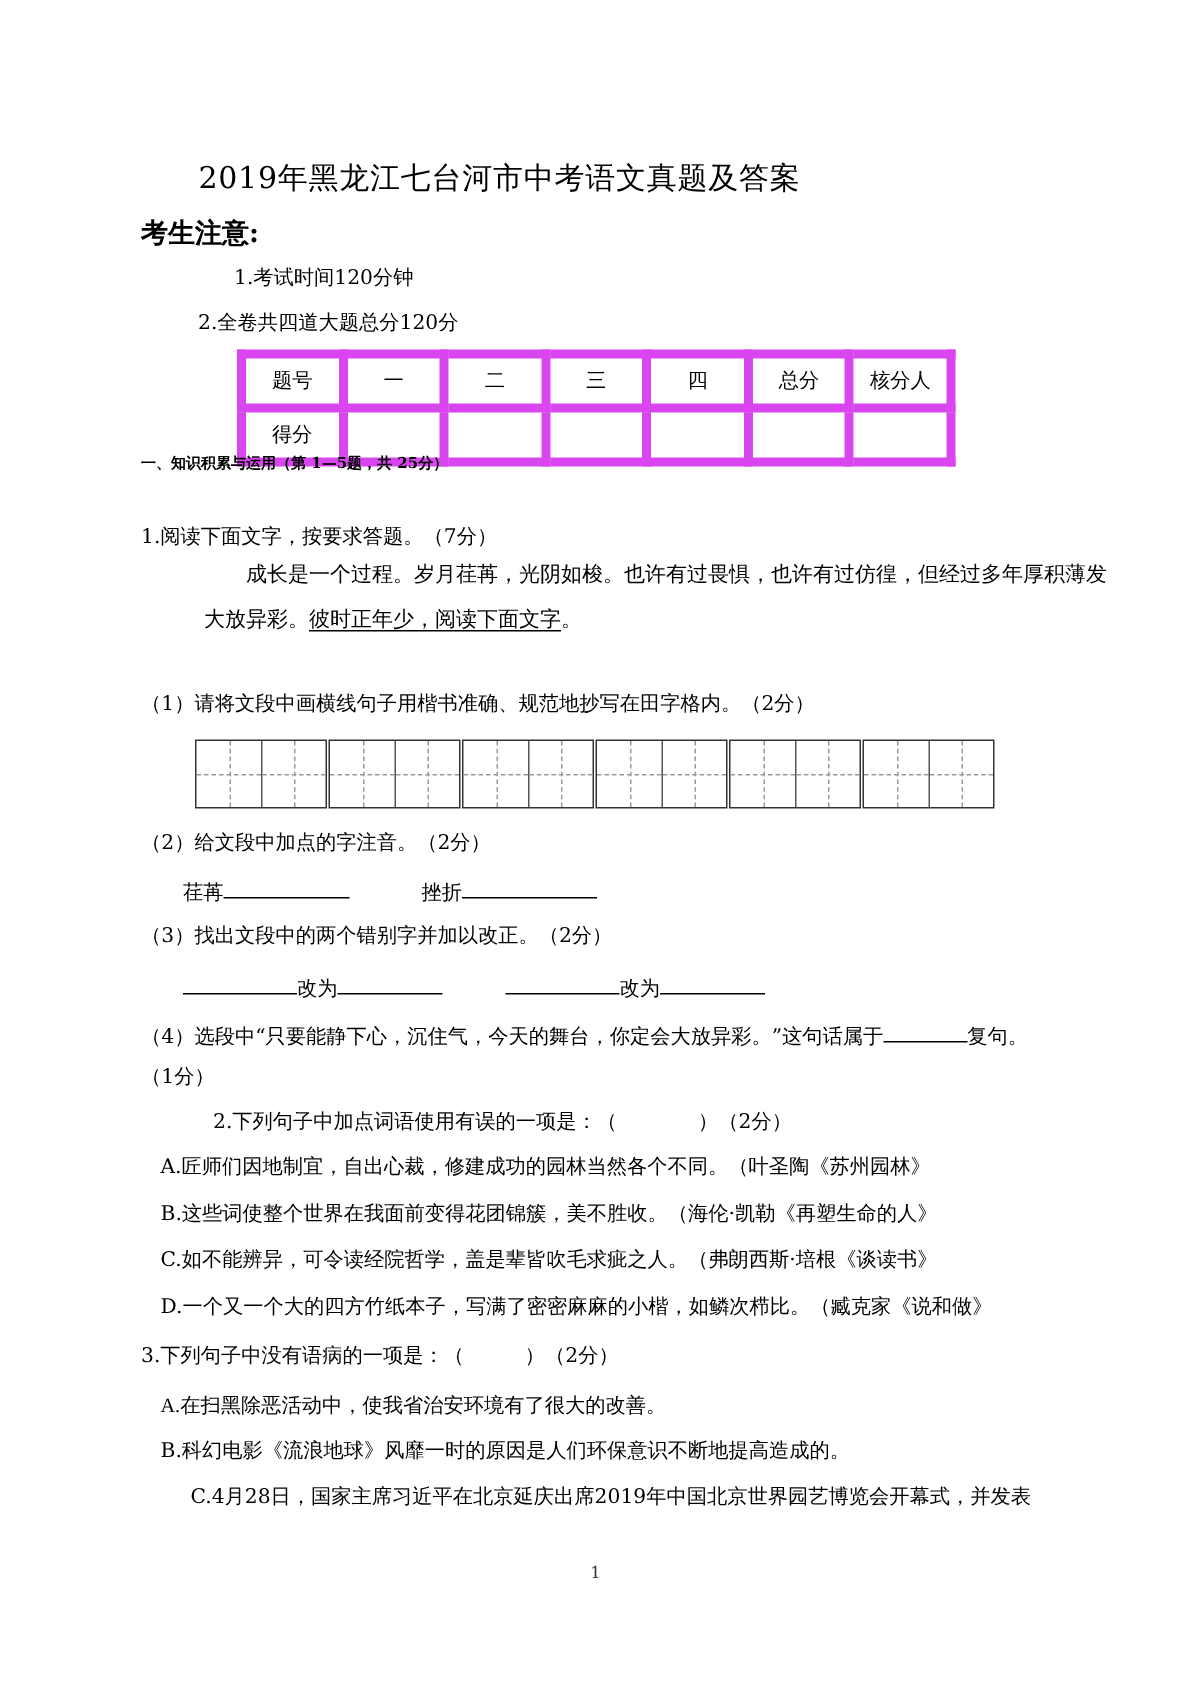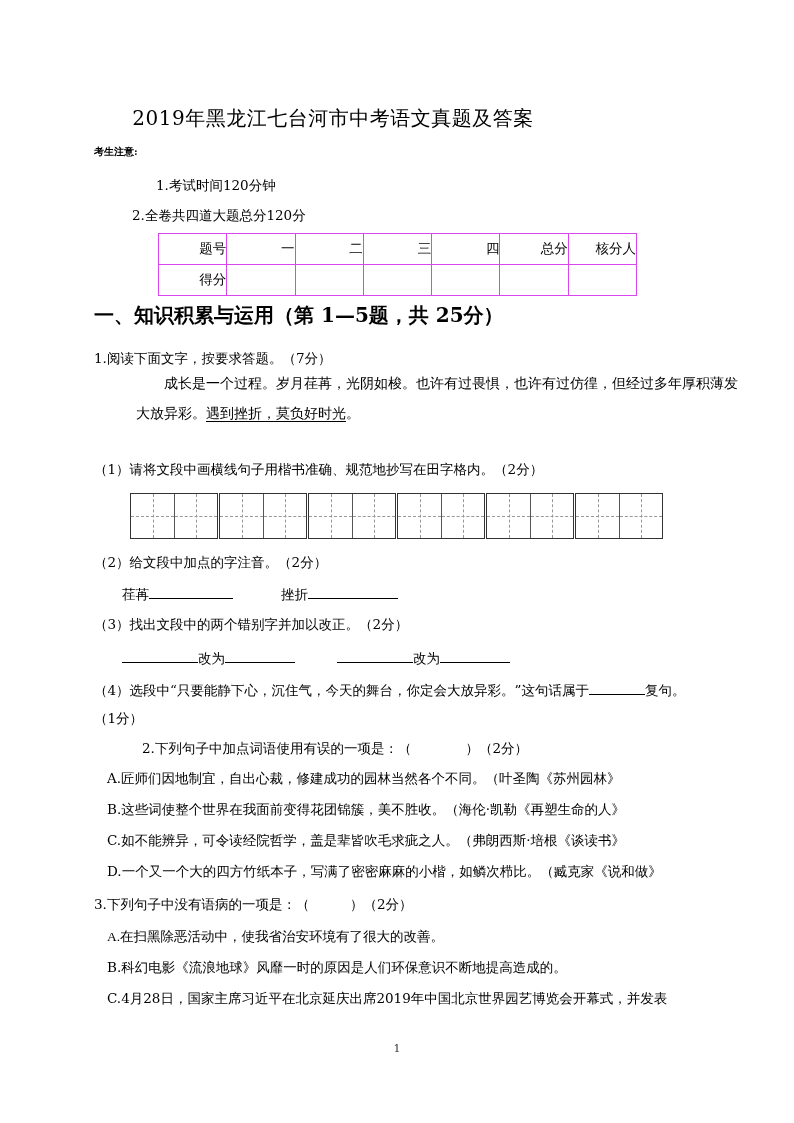--- a/index.html
+++ b/index.html
@@ -5,33 +5,33 @@
   html, body { margin: 0; padding: 0; background: #ffffff; }
   body {
     width: 794px; height: 1123px; position: relative; overflow: hidden;
     font-family: "DejaVu Serif", "Liberation Serif", serif;
     color: #000;
     font-size: 13.5px;
   }
   .abs { position: absolute; white-space: nowrap; line-height: 1; }
   .title { top: 108px; left: 0; width: 666px; text-align: center; font-size: 20px; letter-spacing: 0.5px; }
   .bold { font-weight: bold; }
-  .notice-head { top: 147px; left: 94px; font-size: 10px; }
+  .notice-head { top: 147px; left: 94px; font-size: 18px; }
   .notice1 { top: 179px; left: 120px; margin-left: 36px; }
   .notice2 { top: 209px; left: 132px; }
 
   table.score {
     position: absolute; top: 233px; left: 158px; width: 479px; height: 62px;
     border-collapse: collapse; table-layout: fixed;
   }
   table.score td {
-    border: 1px solid #d946ef; text-align: right; font-size: 13.5px; padding: 0; height: 30px;
+    border: 6px solid #d946ef; text-align: center; font-size: 13.5px; padding: 0; height: 30px;
   }
 
-  .sec1 { top: 305px; left: 94px; font-size: 20px; }
+  .sec1 { top: 305px; left: 94px; font-size: 10px; }
   .q1 { top: 352px; left: 94px; text-align: right; }
   .para { top: 368px; left: 94px; width: 600px; white-space: normal; line-height: 30px; font-size: 14px; margin-left: 42px; }
   .para .line { display: block; white-space: nowrap; }
   .para .indent { padding-left: 28px; }
   .u { text-decoration: underline; text-underline-offset: 3px; }
 
   .sub1 { top: 463px; left: 94px; }
   .grid {
     position: absolute; top: 493px; left: 130px; display: flex;
   }
@@ -60,21 +60,21 @@
   .q2 { top: 742px; left: 94px; margin-left: 48px; }
   .opt { left: 107px; }
   .q2a { top: 772px; }
   .q2b { top: 803px; }
   .q2c { top: 834px; }
   .q2d { top: 865px; }
 
   .q3 { top: 898px; left: 94px; }
   .q3a { top: 930px; font-family: Liberation Serif, serif; }
   .q3b { top: 961px; }
-  .q3c { top: 992px; }
+  .q3c { top: 992px; margin-left: 20px; }
 
   .pagenum { top: 1043px; left: 0; width: 794px; text-align: center; font-size: 11px; color: #333; }
 </style>
 </head>
 <body>
 
 <div class="abs title">2019年黑龙江七台河市中考语文真题及答案</div>
 
 <div class="abs notice-head bold">考生注意:</div>
 <div class="abs notice1">1.考试时间120分钟</div>
@@ -101,21 +101,21 @@
     <td></td>
   </tr>
 </tbody>
   </table>
 
 <div class="abs sec1 bold">一、知识积累与运用（第 1—5题，共 25分）</div>
 <div class="abs q1">1.阅读下面文字，按要求答题。（7分）</div>
 
 <div class="abs para">
   <span class="line indent">成长是一个过程。岁月荏苒，光阴如梭。也许有过畏惧，也许有过仿徨，但经过多年厚积薄发</span>
-  <span class="line"><span>大放异彩。</span><span class="u">遇到挫折，莫负好时光</span><span>。</span></span>
+  <span class="line"><span>大放异彩。</span><span class="u">彼时正年少，阅读下面文字</span><span>。</span></span>
 </div>
 
 <div class="abs sub1">（1）请将文段中画横线句子用楷书准确、规范地抄写在田字格内。（2分）</div>
 
 <div class="grid">
   <div class="pair">
       <div class="cell"></div>
       <div class="cell"></div>
     </div>
   <div class="pair">

